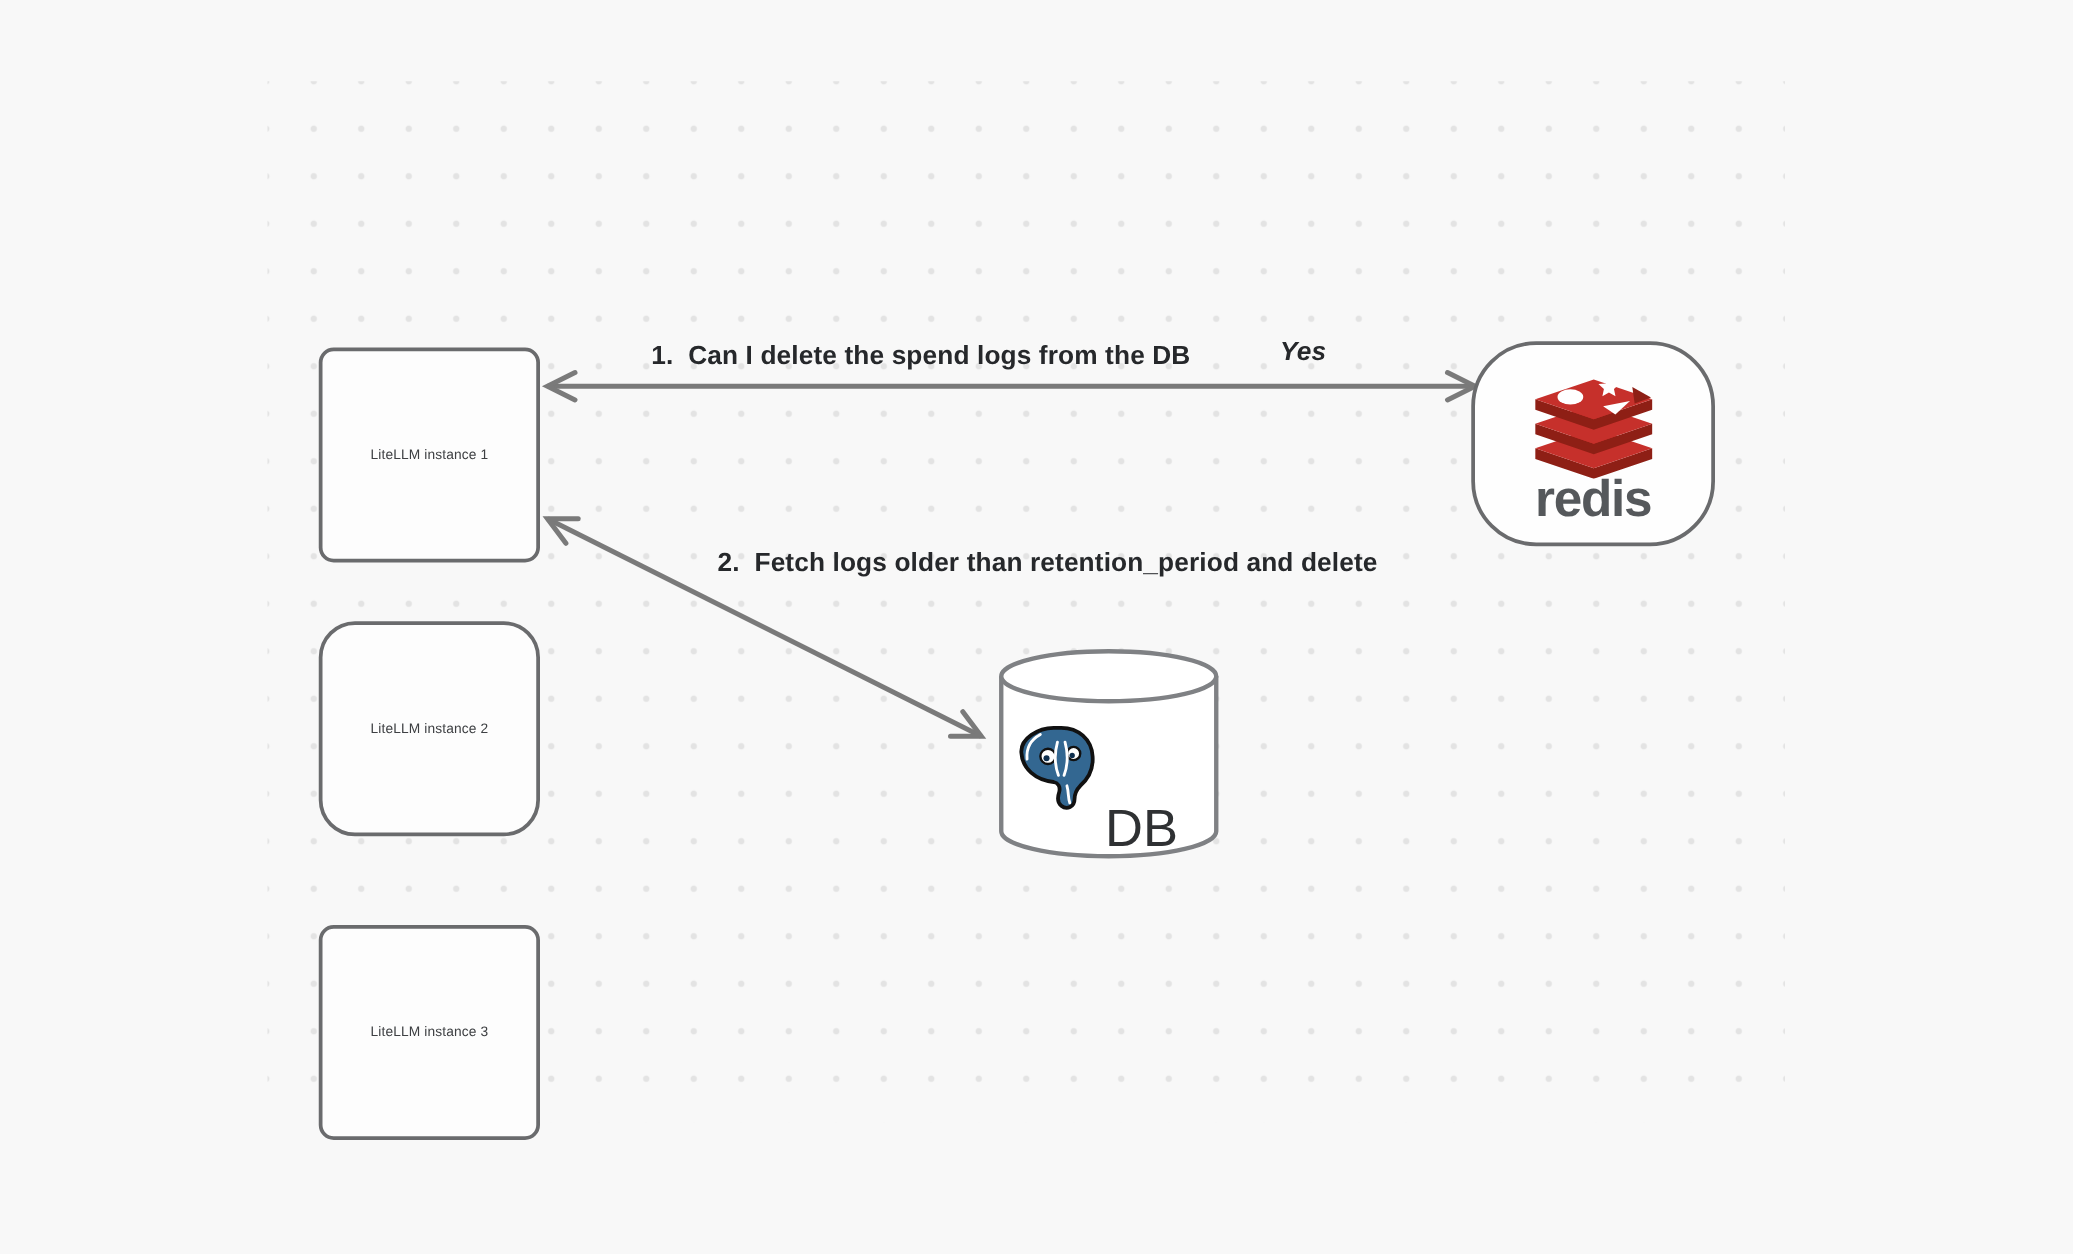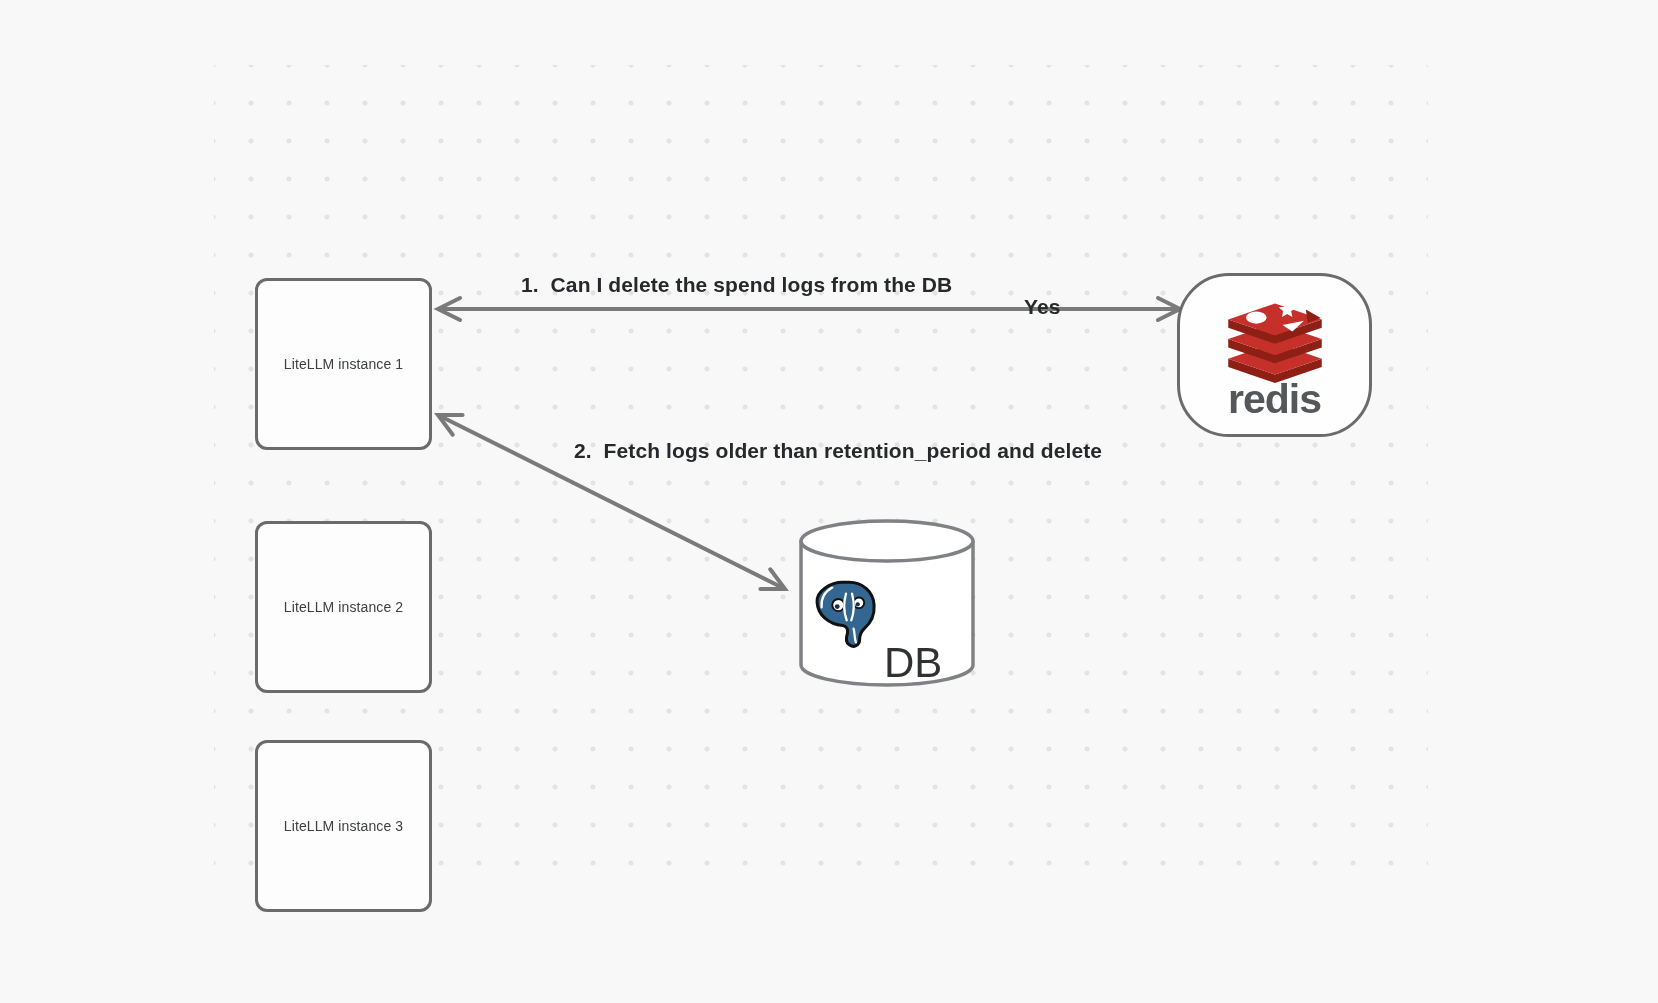--- a/index.html
+++ b/index.html
@@ -15,21 +15,21 @@
   .dot-grid{
     position:absolute;left:214px;top:65px;width:1214px;height:833px;
     background-image:radial-gradient(circle, var(--dot) 2.2px, transparent 2.9px);
     background-size:38px 38px;background-position:18px 19px;
   }
   .inst-box{
     position:absolute;width:177px;height:172px;background:var(--node-bg);
     border:3px solid var(--node-border);border-radius:12px;
     display:flex;align-items:center;justify-content:center;
   }
-  .inst-box span{font-size:14px;color:var(--node-text);letter-spacing:.1px;}
+  .inst-box span{font-size:11px;color:var(--node-text);letter-spacing:.1px;}
   .redis-node{
     position:absolute;left:1177px;top:273px;width:195px;height:164px;
     background:#fefefe;border:3.5px solid var(--node-border);border-radius:52px;
     display:flex;flex-direction:column;align-items:center;justify-content:center;padding-top:6px;
   }
   .redis-word{font-size:41px;font-weight:bold;color:var(--redis-word);letter-spacing:-1px;line-height:1;margin-top:-4px;}
   .arrow-layer{position:absolute;left:0;top:0;width:1658px;height:1003px;}
   .arrow-layer line{stroke:var(--line);stroke-width:4;}
   .ah-path{fill:none;stroke:var(--line);stroke-width:4;stroke-linecap:round;}
   .arrow-label{
@@ -58,27 +58,27 @@
     </defs>
     <g>
       <line x1="438" y1="309" x2="1180" y2="309" marker-start="url(#ah)" marker-end="url(#ah)"></line>
     </g>
     <g>
       <line x1="438" y1="415" x2="785" y2="589" marker-start="url(#ah)" marker-end="url(#ah)"></line>
     </g>
   </svg>
 
   <div class="arrow-label" style="left:492px;top:272px;margin-left:29px;">1.  Can I delete the spend logs from the DB</div>
-  <div class="arrow-label" style="left:1024px;top:294px;">Yes</div>
+  <div class="arrow-label" style="left:1024px;top:269px;font-style:italic;">Yes</div>
   <div class="arrow-label" style="left:574px;top:438px;">2.  Fetch logs older than retention_period and delete</div>
 
   <div class="inst-box" style="left:255px;top:278px;">
     <span>LiteLLM instance 1</span>
   </div>
-  <div class="inst-box" style="left:255px;top:521px;">
+  <div class="inst-box" style="left:255px;top:497px;border-radius:29px;">
     <span>LiteLLM instance 2</span>
   </div>
   <div class="inst-box" style="left:255px;top:740px;">
     <span>LiteLLM instance 3</span>
   </div>
 
   <div class="redis-node">
     <svg width="104" height="86" viewBox="0 0 110 92">
 
       <path d="M5,66 L5,75 L55,92 L105,75 L105,66 L55,83 Z" fill="var(--redis-dark)"></path>

